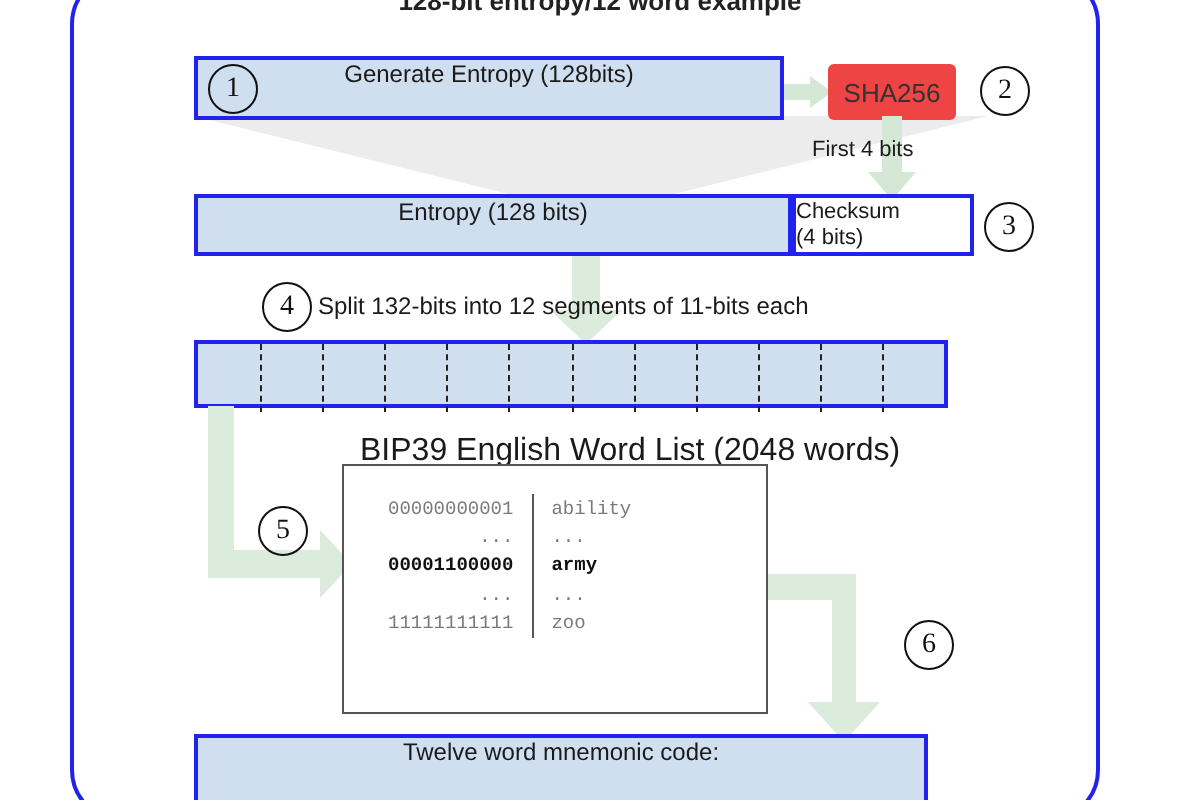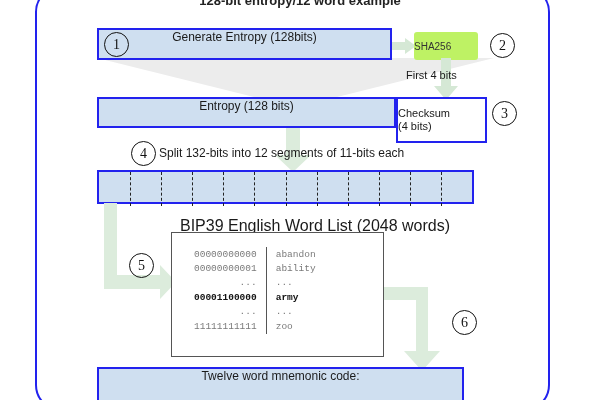--- a/index.html
+++ b/index.html
@@ -66,21 +66,21 @@
   .entropy-row {
     left: 97px;
     top: 97px;
     width: 299px;
     height: 31px;
   }
   .checksum-row {
     left: 396px;
     top: 97px;
     width: 91px;
-    height: 46px;
+    height: 31px;
     flex-direction: column;
     line-height: 1.15;
     font-size: 11px;
   }
   .segment-bar {
     left: 97px;
     top: 170px;
     width: 377px;
     height: 34px;
     background: #cfdff0;
@@ -92,26 +92,26 @@
     height: 36px;
   }
 
   
   .sha-box {
     position: absolute;
     left: 414px;
     top: 32px;
     width: 64px;
     height: 28px;
-    background: #bef264;
+    background: #ef4444;
     border-radius: 3px;
     display: flex;
     align-items: center;
-    justify-content: flex-start;
-    font-size: 10px;
+    justify-content: center;
+    font-size: 13px;
     color: #333333;
   }
 
   
   .circle-num {
     position: absolute;
     width: 23px;
     height: 23px;
     border: 1.6px solid #111111;
     border-radius: 50%;
@@ -298,24 +298,20 @@
   <svg class="arrow arr-elbow-5" viewBox="0 0 76 97" preserveAspectRatio="none">
     <path d="M 4,0 L 17,0 L 17,72 L 60,72 L 60,62 L 76,79 L 60,96 L 60,86 L 4,86 Z" fill="#dcecdc"></path>
   </svg>
   <div class="circle-num cn5">5</div>
 
   <div class="label-free lbl-wordlist">BIP39 English Word List (2048 words)</div>
   <div class="wordlist-panel">
     <table class="wl-table">
       <tbody id="wl-body">
           <tr>
-            <td class="wl-bin">00000000000</td>
-            <td class="wl-word">abandon</td>
-          </tr>
-          <tr>
             <td class="wl-bin">00000000001</td>
             <td class="wl-word">ability</td>
           </tr>
           <tr>
             <td class="wl-bin">...</td>
             <td class="wl-word">...</td>
           </tr>
           <tr class="wl-row-bold">
             <td class="wl-bin">00001100000</td>
             <td class="wl-word">army</td>

